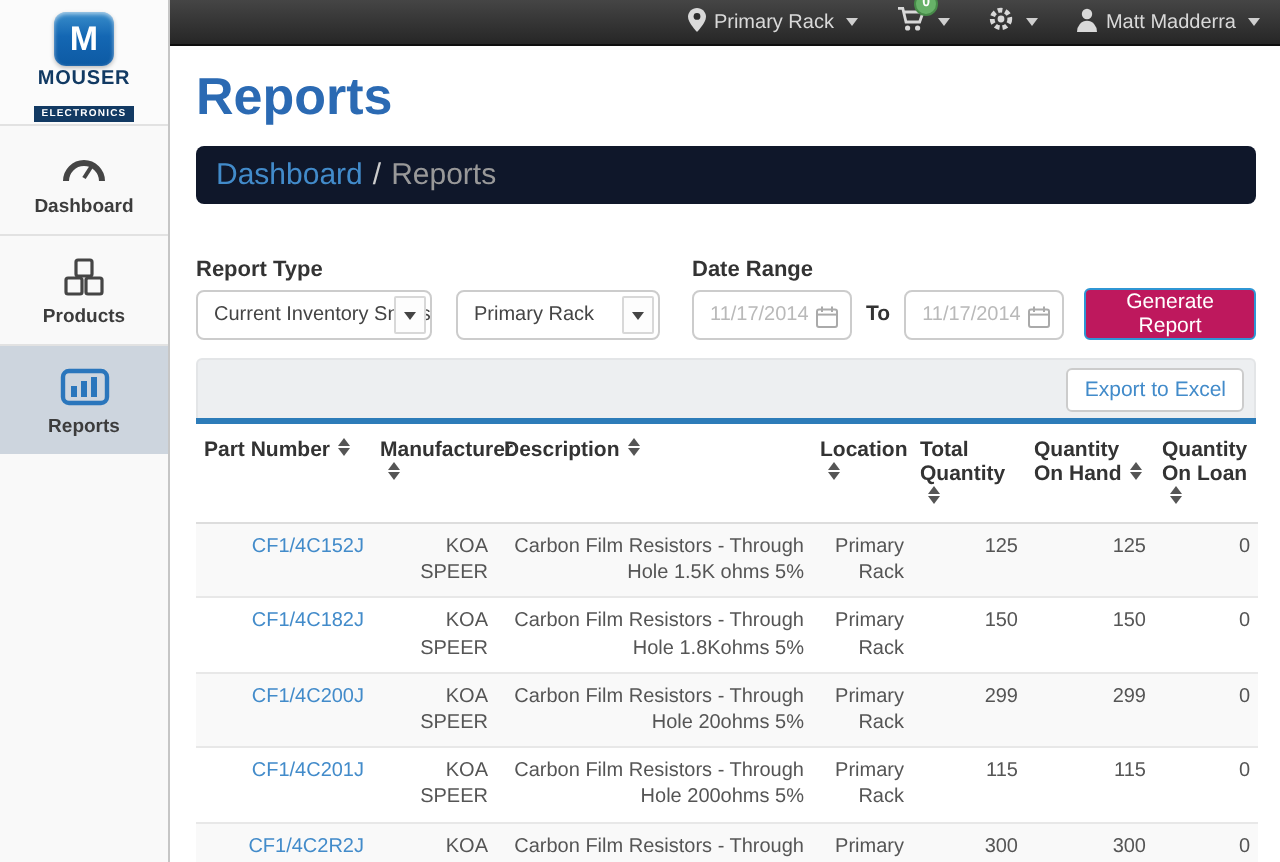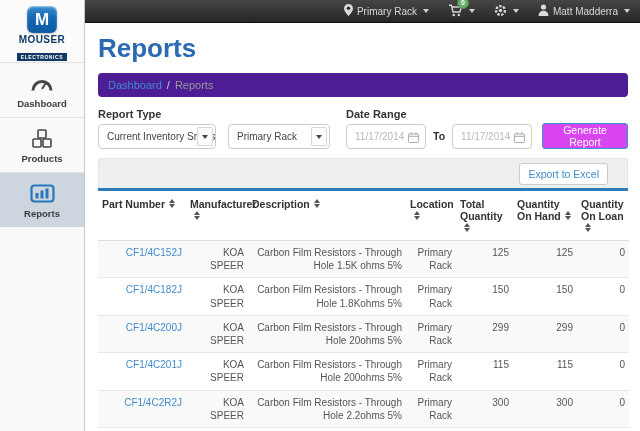--- a/index.html
+++ b/index.html
@@ -57,22 +57,22 @@
     padding:1px 3px;
   }
 
   
   .content {
     position:absolute; left:86px; top:23px; width:554px; height:408px;
     background:#fff; padding:8px 12px 0 12px; overflow:hidden;
   }
   .page-title { font-size:26px; font-weight:bold; color:#2b6ab3; margin:2px 0 9px 0; }
   .breadcrumb {
-    background:#4c1d95; border-radius:4px; padding:6px 10px;
-    font-size:11px; color:#999; margin-bottom:11px;
+    background:#0f172a; border-radius:4px; padding:6px 10px;
+    font-size:15px; color:#999; margin-bottom:27px;
   }
   .breadcrumb a { color:#428bca; text-decoration:none; cursor:pointer; }
   .breadcrumb .sep { color:#ccc; margin:0 5px; }
 
   
   .filters { display:flex; align-items:flex-end; margin-bottom:9px; }
   .filter-label { font-size:11px; font-weight:bold; color:#333; margin-bottom:4px; }
   .select-box {
     position:relative; height:25px; border:1px solid #ccc; border-radius:4px;
     background:#fff; font-size:10px; color:#444;
@@ -86,30 +86,30 @@
   }
   .select-arrow .caret { border-top-color:#444; margin:0; }
   .date-input {
     position:relative; height:25px; border:1px solid #ccc; border-radius:4px;
     background:#fff; font-size:10px; color:#b9b9b9;
     display:flex; align-items:center; padding:0 20px 0 8px; cursor:text;
   }
   .cal-icon { position:absolute; right:6px; top:7px; color:#aaa; }
   .to-label { font-size:10.5px; font-weight:bold; color:#333; margin:0 7px 7px 7px; }
   .generate-btn {
-    height:26px; background:#d946ef; border:1px solid #2f96d4; border-radius:3px;
+    height:26px; background:#be185d; border:1px solid #2f96d4; border-radius:3px;
     color:#fff; font-size:10.5px; padding:0 10px; cursor:pointer;
     font-family:"Liberation Sans", sans-serif;
   }
 
   
   .panel-toolbar {
     background:#edeff1; border:1px solid #e3e5e7; border-bottom:none;
     border-radius:3px 3px 0 0; height:30px;
-    display:flex; align-items:center; justify-content:flex-end; padding-right:19px;
+    display:flex; align-items:center; justify-content:flex-end; padding-right:5px;
   }
   .export-btn {
     background:#fff; border:1px solid #ccc; border-radius:3px;
     color:#428bca; font-size:10.5px; padding:4px 8px; cursor:pointer;
     font-family:"Liberation Sans", sans-serif;
   }
   .table-wrap { border-top:3px solid #2d7cb9; }
   table { width:100%; border-collapse:collapse; table-layout:fixed; }
   th {
     text-align:left; font-size:10.5px; font-weight:bold; color:#333;

